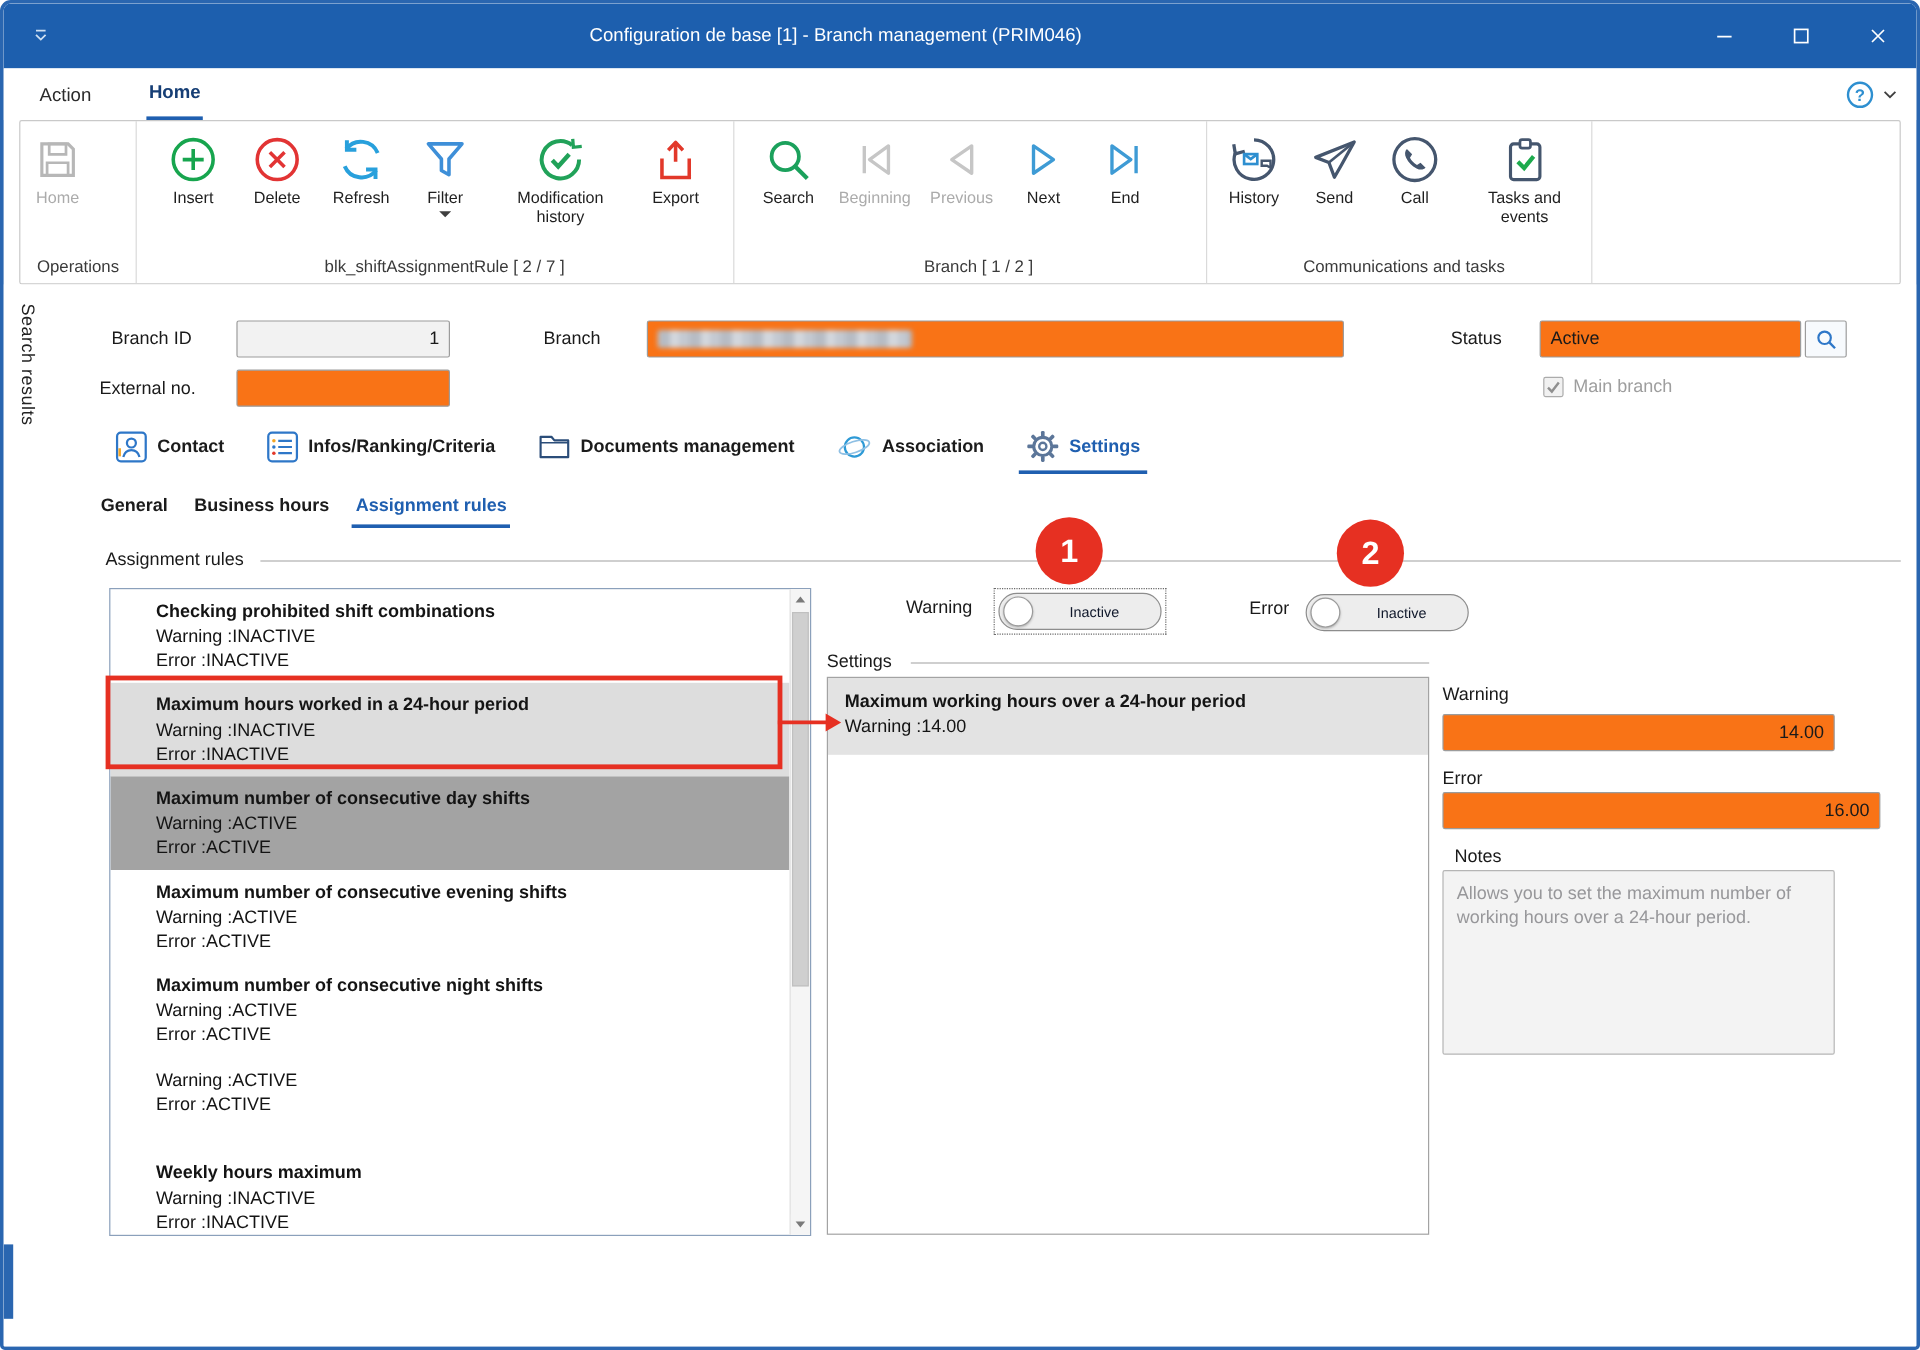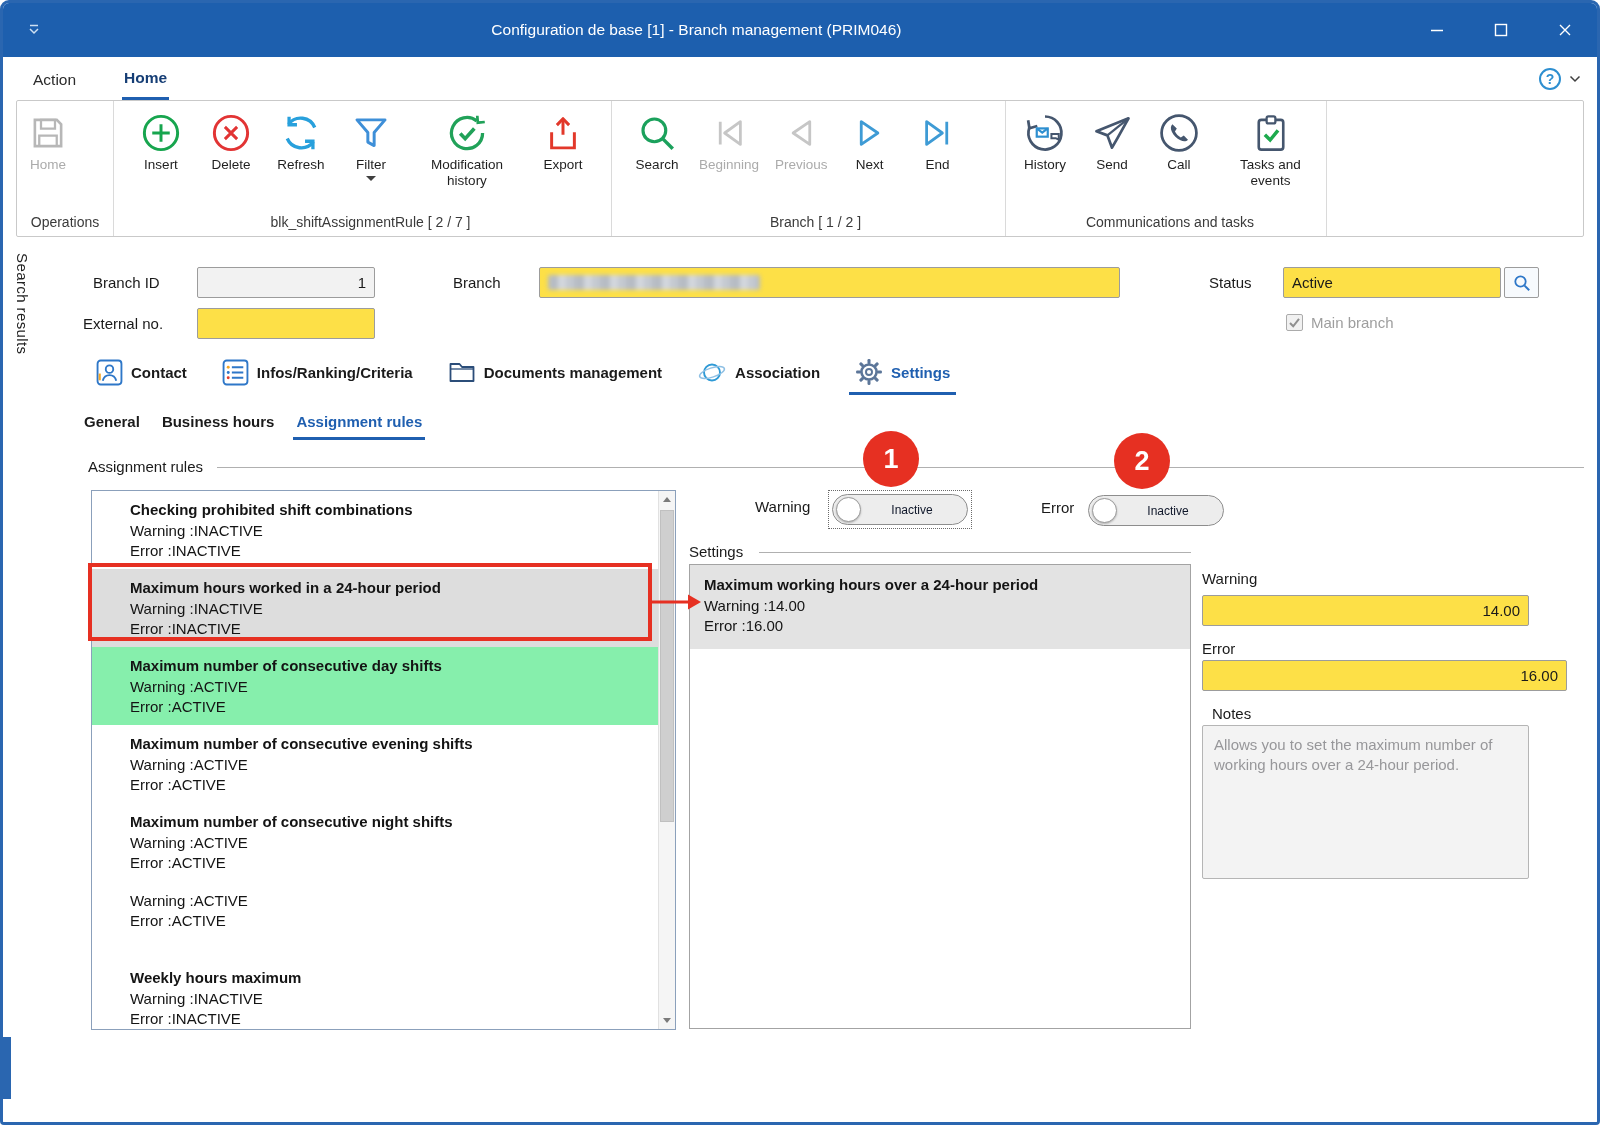--- a/index.html
+++ b/index.html
@@ -46,21 +46,21 @@
   .g-rule .rbuttons{gap:8px;}
   .g-branch .rbuttons{gap:6px;}
   .g-comm .rbuttons{gap:5px;}
 
   
   .main{position:relative;height:885px;background:#fff;}
   .side-tab{position:absolute;left:11px;top:16px;writing-mode:vertical-rl;font-size:15px;color:#222;letter-spacing:.4px;cursor:default;}
   .left-accent{position:absolute;left:0;top:800px;width:8px;height:62px;background:#2a66b0;}
 
   .flabel{position:absolute;font-size:15px;color:#1a1a1a;height:31px;line-height:31px;white-space:nowrap;}
-  .field{position:absolute;border:1px solid #9c9c9c;border-radius:2px;font-family:inherit;font-size:15px;padding:0 8px;background:#fde047;color:#1a1a1a;outline:none;height:31px;}
+  .field{position:absolute;border:1px solid #9c9c9c;border-radius:2px;font-family:inherit;font-size:15px;padding:0 8px;background:#f97316;color:#1a1a1a;outline:none;height:31px;}
   .field.readonly{background:#f2f2f2;}
   .field.align-right{text-align:right;}
 
   .lbl-branch-id{left:90px;top:30px;width:93px;}
   .fld-branch-id{left:194px;top:30px;width:178px;}
   .lbl-branch{left:450px;top:30px;width:74px;}
   .fld-branch{left:536px;top:30px;width:581px;display:flex;align-items:center;}
   .redacted-smudge{width:212px;height:15px;border-radius:2px;background:repeating-linear-gradient(90deg,#b7bcc4 0 10px,#d3d7dd 10px 18px,#c4c9d1 18px 26px);filter:blur(2px);}
   .lbl-status{left:1206px;top:30px;width:62px;}
   .fld-status{left:1280px;top:30px;width:218px;}
@@ -87,21 +87,21 @@
   .hline{position:absolute;height:1px;background:#b0b0b0;}
   .ar-line{left:214px;top:230px;right:13px;}
   .set-label{left:686px;top:306px;}
   .set-line{left:756px;top:315px;width:432px;}
 
   
   .listbox{position:absolute;left:88px;top:253px;width:585px;height:540px;border:1px solid #8ba0bb;background:#fff;display:flex;}
   .list-items{flex:1;overflow:hidden;}
   .list-item{height:78px;padding:10px 8px 0 38px;}
   .list-item.selected{background:#dddddd;}
-  .list-item.shaded{background:#86efac;}
+  .list-item.shaded{background:#a3a3a3;}
   .rule-title{font-size:15px;font-weight:bold;color:#141414;margin-bottom:3px;}
   .rule-line{font-size:15px;color:#141414;line-height:20px;}
   .scrollbar{width:17px;background:#f5f5f5;border-left:1px solid #e1e1e1;display:flex;flex-direction:column;}
   .sb-btn{height:17px;display:flex;align-items:center;justify-content:center;background:#f5f5f5;}
   .tri-up{width:0;height:0;border-left:4px solid transparent;border-right:4px solid transparent;border-bottom:5px solid #7a7a7a;}
   .tri-down{width:0;height:0;border-left:4px solid transparent;border-right:4px solid transparent;border-top:5px solid #7a7a7a;}
   .sb-track{flex:1;position:relative;}
   .sb-thumb{position:absolute;left:1px;right:1px;top:2px;height:312px;background:#cfcfcf;border:1px solid #c0c0c0;}
 
   
@@ -525,21 +525,20 @@
     <div class="badge badge-1">1</div>
     <div class="badge badge-2">2</div>
 
     <div class="slabel set-label">Settings</div>
     <div class="hline set-line"></div>
 
     <div class="set-panel">
       <div class="set-header">
         <div class="rule-title">Maximum working hours over a 24-hour period</div>
         <div class="rule-line">Warning :14.00</div>
-        <div class="rule-line">Error :16.00</div>
       </div>
     </div>
 
     <div class="slabel lbl-warning-field">Warning</div>
     <input class="field align-right fld-warning" value="14.00" style="">
     <div class="slabel lbl-error-field">Error</div>
     <input class="field align-right fld-error" value="16.00" style="">
     <div class="slabel lbl-notes">Notes</div>
     <div class="notes-box">Allows you to set the maximum number of working hours over a 24-hour period.</div>
 

